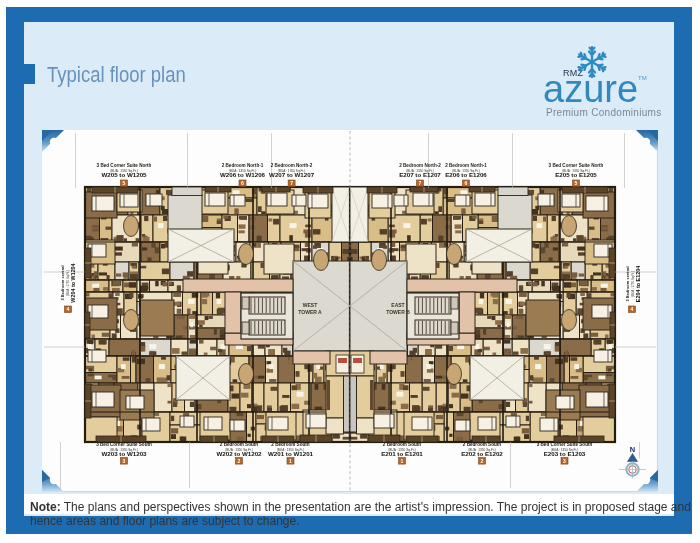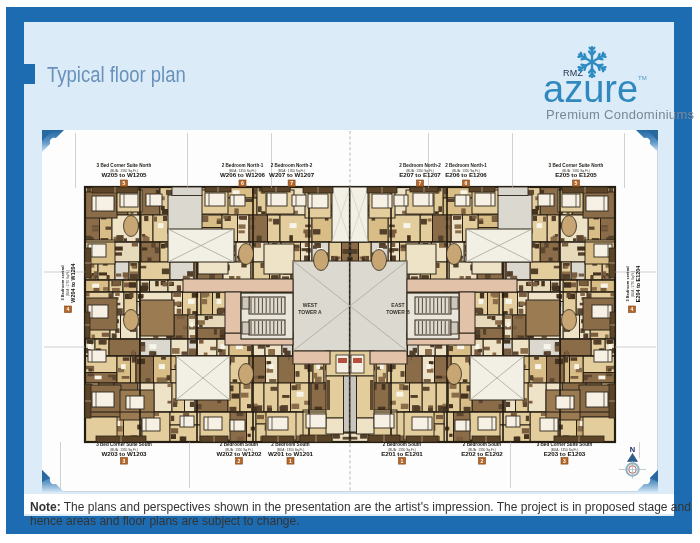--- a/index.html
+++ b/index.html
@@ -48,21 +48,21 @@
 <line x1="0" y1="0" x2="12.1" y2="7.0"></line>
 <line x1="5.8" y1="3.4" x2="9.9" y2="2.5"></line>
 <line x1="5.8" y1="3.4" x2="7.1" y2="7.4"></line>
 <line x1="9.5" y1="5.5" x2="12.7" y2="4.8"></line>
 <line x1="9.5" y1="5.5" x2="10.5" y2="8.7"></line>
 </g>
     </svg>
 
   <div class="abs" style="left:3px;top:30px;font-size:38px;color:#2f89bf">azure<span style="font-size:6px;vertical-align:22px;color:#4a9cc8">TM</span></div>
 
-  <div class="abs" style="left:6px;top:69px;font-size:13px;color:#7a8896;letter-spacing:0.3px;white-space:nowrap">Premium Condominiums</div>
+  <div class="abs" style="left:6px;top:69px;font-size:10px;color:#7a8896;letter-spacing:0.3px;white-space:nowrap">Premium Condominiums</div>
 </div>
 
 <div class="abs" style="left:42px;top:130px;width:615px;height:361px;background:#fdfdfd;border-right:1px solid #c9d6e4;border-bottom:1px solid #c9d6e4"></div>
 
 <div class="abs" style="left:24px;top:494px;width:650px;height:20px;background:#ffffff"></div>
 
 <div class="abs" style="left:30px;top:500px;font-size:12px;color:#333"><b>Note:</b> The plans and perspectives shown in the presentation are the artist's impression. The project is in proposed stage and hence areas and floor plans are subject to change.</div>
 <svg width="700" height="543" viewBox="0 0 700 543" style="position:absolute;left:0;top:0" xmlns="http://www.w3.org/2000/svg">
 <defs>
       <g id="half">

